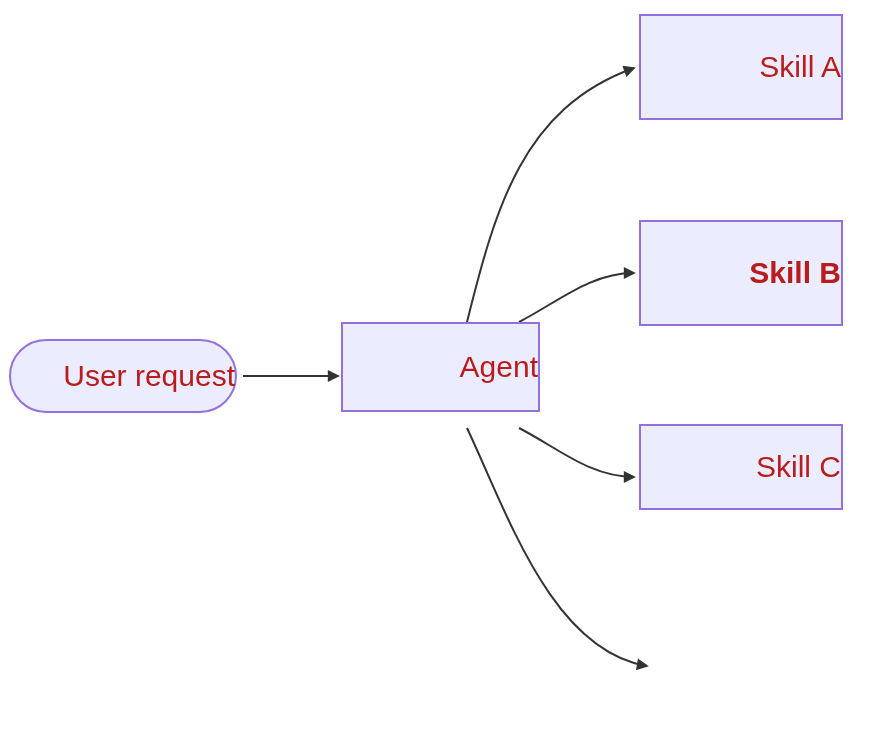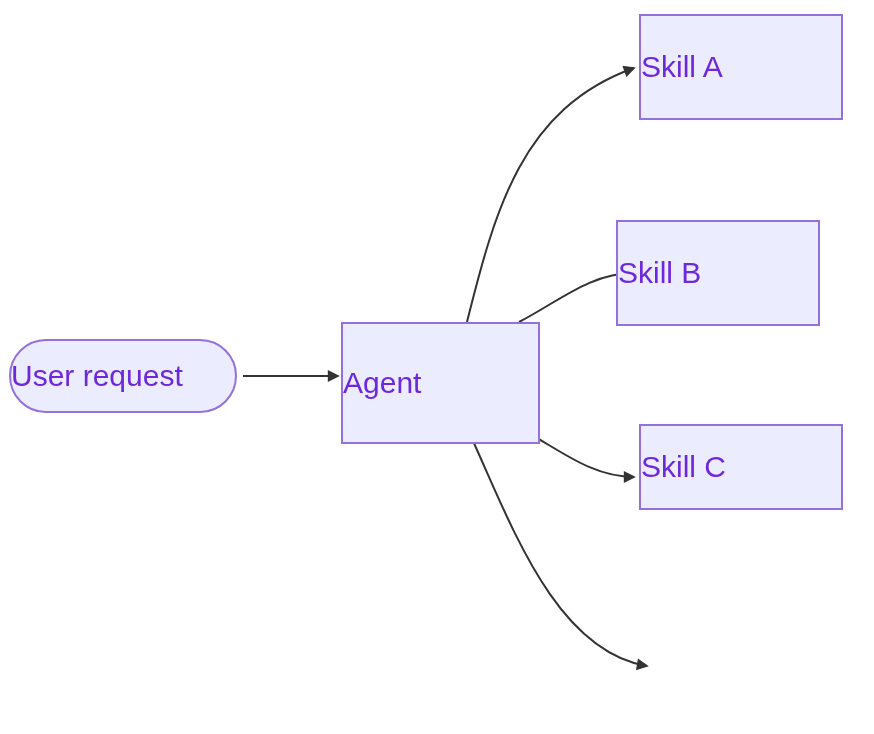--- a/index.html
+++ b/index.html
@@ -25,37 +25,37 @@
   .edge {
     fill: none;
     stroke: #333333;
     stroke-width: 2px;
   }
   .node {
     position: absolute;
     box-sizing: border-box;
     display: flex;
     align-items: center;
-    justify-content: flex-start;
+    justify-content: flex-end;
     background: #ECECFF;
     border: 2px solid #9370DB;
-    color: #6d28d9;
+    color: #b91c1c;
     font-size: 30px;
     line-height: 1;
     white-space: nowrap;
     user-select: none;
   }
   .node.stadium {
     border-radius: 999px;
     border-width: 2.5px;
   }
   .node-user-request { left: 9px;  top: 339px; width: 228px; height: 74px; }
-  .node-agent        { left: 341px; top: 322px; width: 199px; height: 122px; }
+  .node-agent        { left: 341px; top: 322px; width: 199px; height: 90px; }
   .node-skill-a      { left: 639px; top: 14px;  width: 204px; height: 106px; }
-  .node-skill-b      { left: 616px; top: 220px; width: 204px; height: 106px; }
+  .node-skill-b      { left: 639px; top: 220px; width: 204px; height: 106px; font-weight: bold; }
   .node-skill-c      { left: 639px; top: 424px; width: 204px; height: 86px; }
   .node-response     { left: 652px; top: 627px; width: 176px; height: 78px; }
 </style>
 </head>
 <body>
 
 <div class="canvas">
 
   <svg class="edge-layer" viewBox="0 0 874 734" xmlns="http://www.w3.org/2000/svg">
     <defs>

